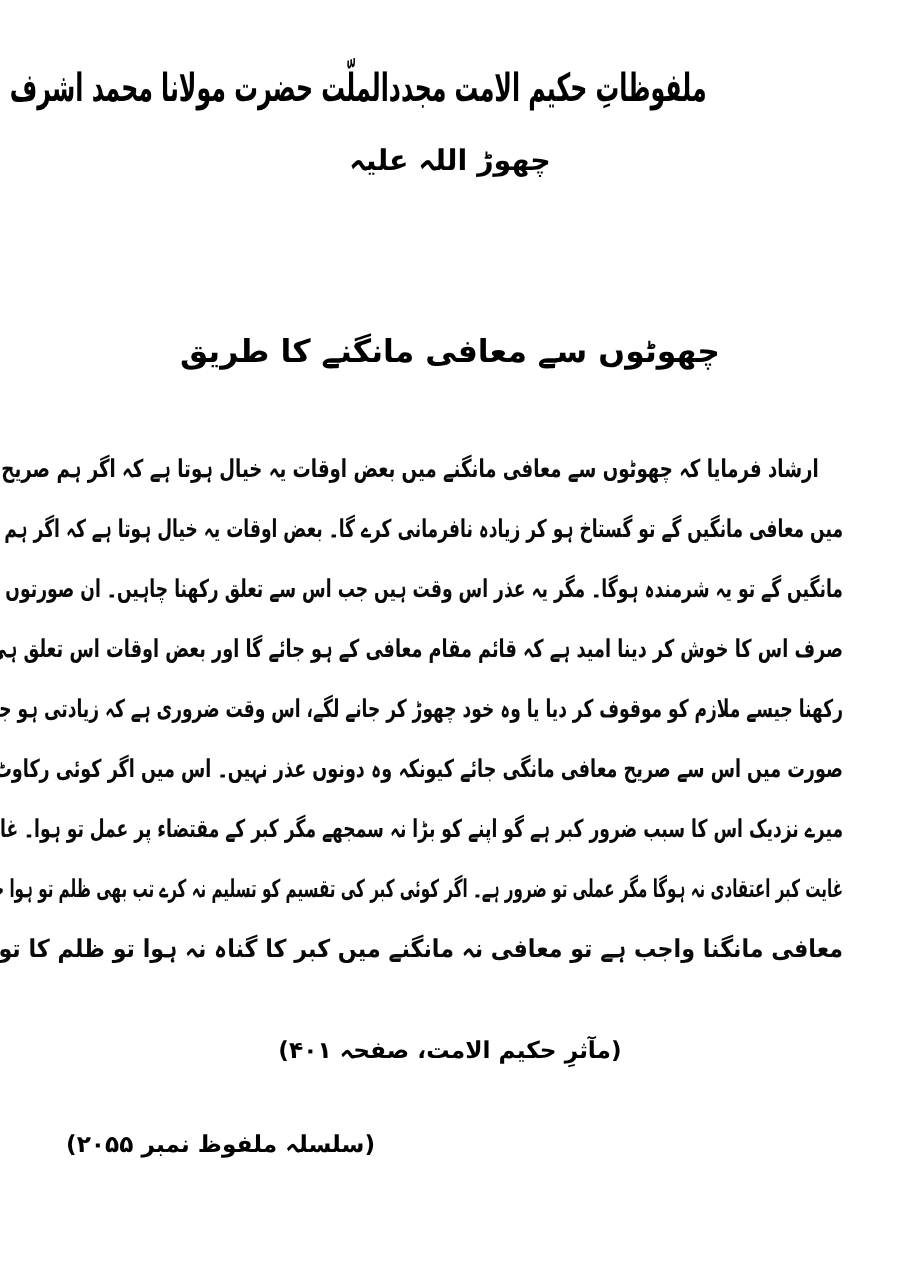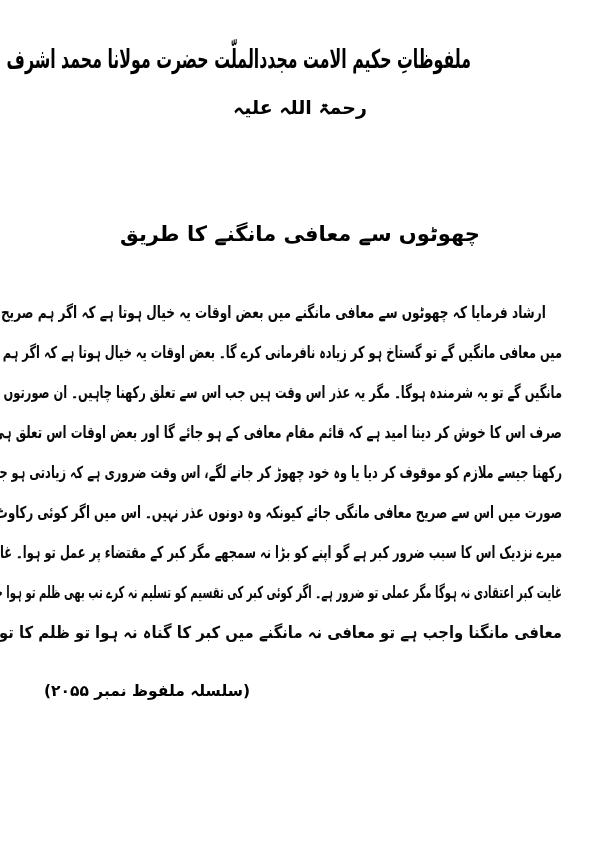--- a/index.html
+++ b/index.html
@@ -96,58 +96,59 @@
   .citation-primary {
     margin-top: 38px;
     text-align: center;
     direction: rtl;
     unicode-bidi: isolate;
     font-size: 15.5px;
     font-weight: 700;
   }
 
   .citation-series {
-    margin-top: 28px;
+    margin-top: 44px;
     padding-right: 0;
     padding-left: 0;
     text-align: left;
     direction: rtl;
     unicode-bidi: isolate;
   }
   .citation-series .cs-inner {
     display: inline-block;
     margin-left: 44px;
     font-size: 15.5px;
     font-weight: 700;
   }
 </style>
 </head>
 <body>
 
 <div class="page">
 
   <div class="header">
     <div class="doc-title" style="transform: scaleX(0.6066);">ملفوظاتِ حکیم الامت مجددالملّت حضرت مولانا محمد اشرف علی تھانوی</div>
-    <div class="doc-subtitle">رحمۃ اللہ علیہ</div>
+    <div class="doc-subtitle">چھوڑ اللہ علیہ</div>
   </div>
 
   <div class="section-heading-wrap">
     <div class="section-heading">چھوٹوں سے معافی مانگنے کا طریق</div>
   </div>
 
   <div class="body-block">
     <div class="body-line first-line" style="transform: scaleX(0.7344);">ارشاد فرمایا کہ چھوٹوں سے معافی مانگنے میں بعض اوقات یہ خیال ہوتا ہے کہ اگر ہم صریح الفاظ</div>
     <div class="body-line" style="transform: scaleX(0.6904);">میں معافی مانگیں گے تو گستاخ ہو کر زیادہ نافرمانی کرے گا۔ بعض اوقات یہ خیال ہوتا ہے کہ اگر ہم معافی</div>
     <div class="body-line" style="transform: scaleX(0.6928);">مانگیں گے تو یہ شرمندہ ہوگا۔ مگر یہ عذر اس وقت ہیں جب اس سے تعلق رکھنا چاہیں۔ ان صورتوں میں تو</div>
     <div class="body-line" style="transform: scaleX(0.7143);">صرف اس کا خوش کر دینا امید ہے کہ قائم مقام معافی کے ہو جائے گا اور بعض اوقات اس تعلق ہی نہیں</div>
     <div class="body-line" style="transform: scaleX(0.6881);">رکھنا جیسے ملازم کو موقوف کر دیا یا وہ خود چھوڑ کر جانے لگے، اس وقت ضروری ہے کہ زیادتی ہو جانے کی</div>
     <div class="body-line" style="transform: scaleX(0.7109);">صورت میں اس سے صریح معافی مانگی جائے کیونکہ وہ دونوں عذر نہیں۔ اس میں اگر کوئی رکاوٹ ہو تو</div>
     <div class="body-line" style="transform: scaleX(0.692);">میرے نزدیک اس کا سبب ضرور کبر ہے گو اپنے کو بڑا نہ سمجھے مگر کبر کے مقتضاء پر عمل تو ہوا۔ غایت سے</div>
     <div class="body-line" style="transform: scaleX(0.611);">غایت کبر اعتقادی نہ ہوگا مگر عملی تو ضرور ہے۔ اگر کوئی کبر کی تقسیم کو تسلیم نہ کرے تب بھی ظلم تو ہوا جس سے</div>
     <div class="body-line" style="transform: scaleX(0.8982);">معافی مانگنا واجب ہے تو معافی نہ مانگنے میں کبر کا گناہ نہ ہوا تو ظلم کا تو ہوا۔</div>
   </div>
 
+  <div class="citation-primary">(مآثرِ حکیم الامت، صفحہ ۴۰۱)</div>
 
   <div class="citation-series">
     <span class="cs-inner">(سلسلہ ملفوظ نمبر ۲۰۵۵)</span>
   </div>
 
 </div>
 
 </body></html>

